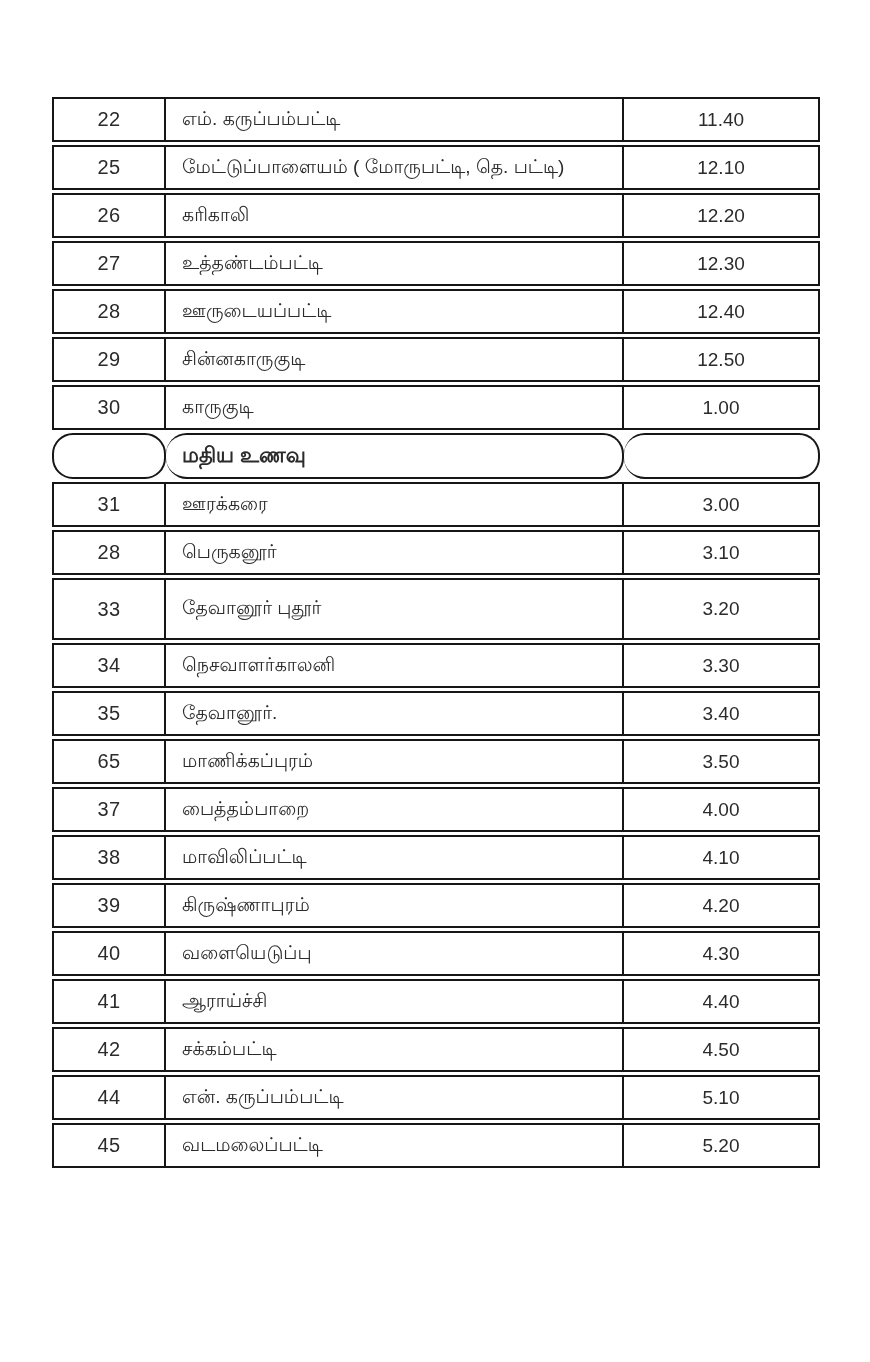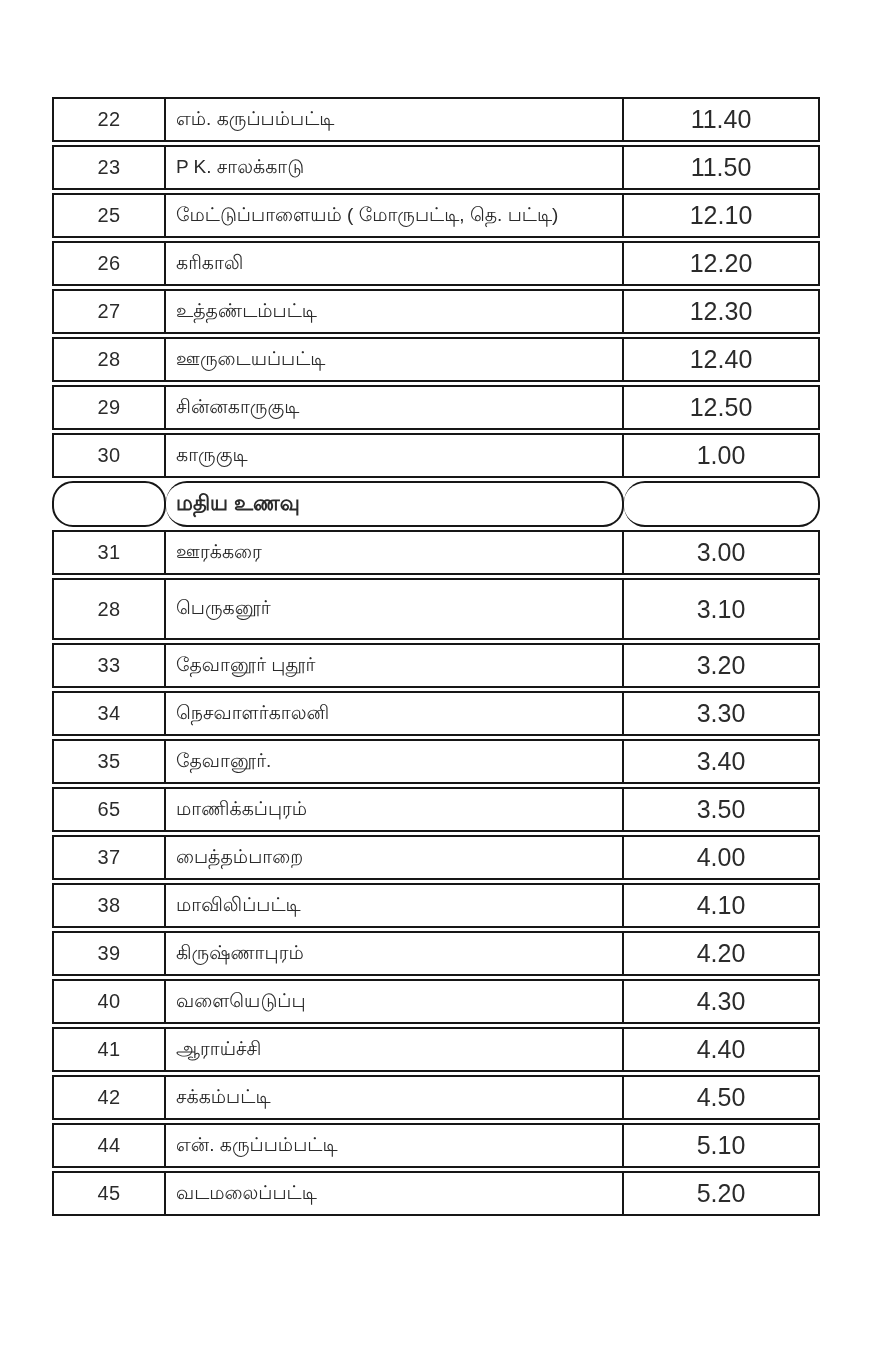--- a/index.html
+++ b/index.html
@@ -48,27 +48,27 @@
     margin-left: 24px;
   }
 
   td.cell-no {
     text-align: center;
     font-size: 20px;
     letter-spacing: 0.5px;
   }
   td.cell-name {
     text-align: left;
-    padding-left: 10px;
+    padding-left: 16px;
     font-size: 19px;
     margin-top: 37px;
   }
   td.cell-time {
     text-align: center;
-    font-size: 25px;
+    font-size: 19px;
   }
 
   tr.section-row td.cell-name {
     font-weight: 700;
     font-size: 21px;
   }
   tr.section-row td { height: 40px; border-radius: 21px; }
 
   
   table.doc-table tr:nth-child(11) td { height: 56px; }
@@ -83,25 +83,20 @@
       <col class="c-name">
       <col class="c-time">
     </colgroup>
     <tbody>
         <tr>
     <td class="cell-no">22</td>
     <td class="cell-name">எம். கருப்பம்பட்டி</td>
     <td class="cell-time">11.40</td>
   </tr>
         <tr>
-    <td class="cell-no">23</td>
-    <td class="cell-name">P K. சாலக்காடு</td>
-    <td class="cell-time">11.50</td>
-  </tr>
-        <tr>
     <td class="cell-no">25</td>
     <td class="cell-name">மேட்டுப்பாளையம் ( மோருபட்டி, தெ. பட்டி)</td>
     <td class="cell-time">12.10</td>
   </tr>
         <tr>
     <td class="cell-no">26</td>
     <td class="cell-name">கரிகாலி</td>
     <td class="cell-time">12.20</td>
   </tr>
         <tr>

